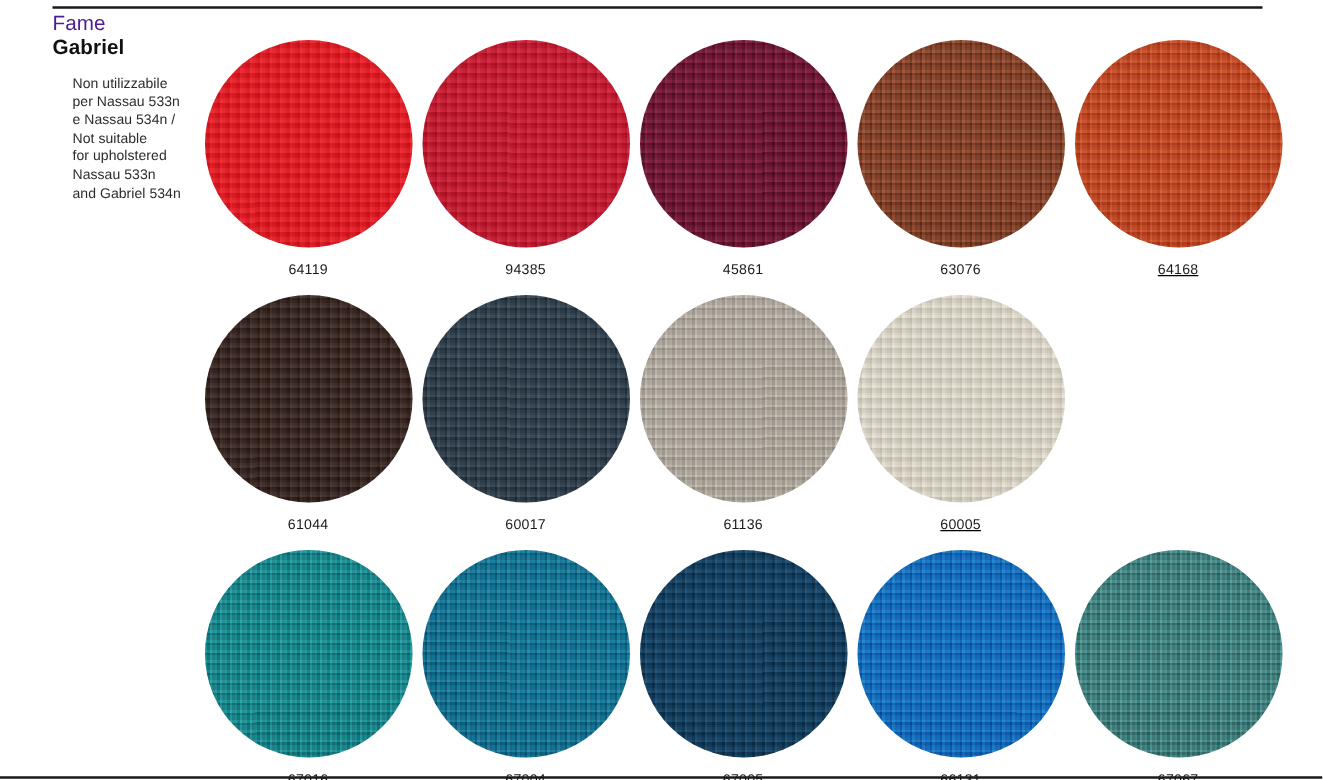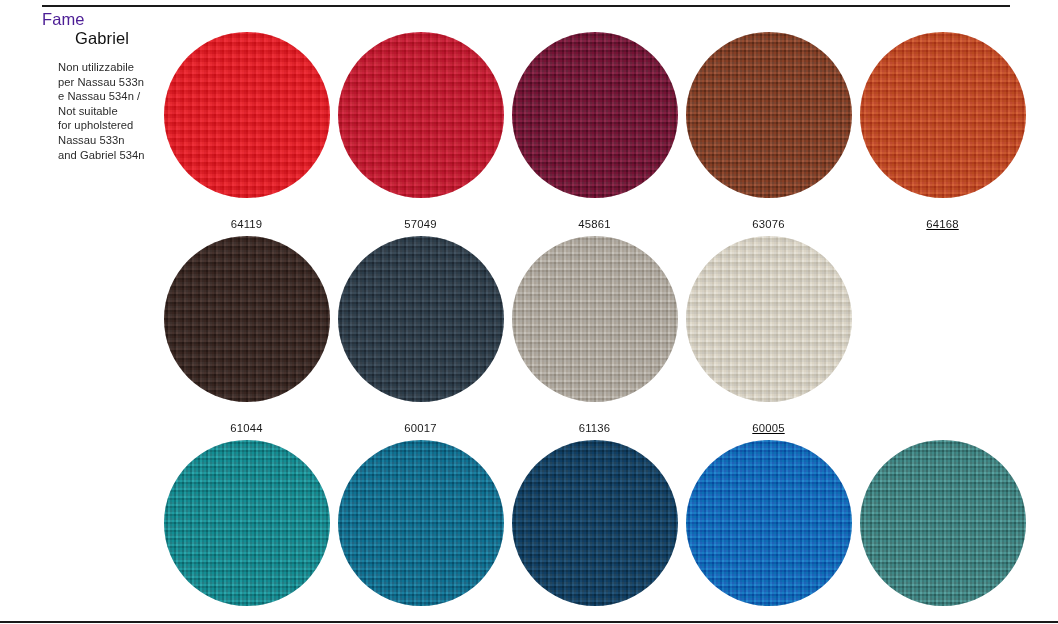--- a/index.html
+++ b/index.html
@@ -45,24 +45,23 @@
   .brand-line1 {
     font-size: 16.5px;
     line-height: 19px;
     font-weight: 400;
     color: #4c1d95;
     letter-spacing: 0.1px;
   }
   .brand-line2 {
     font-size: 16.5px;
     line-height: 19px;
-    font-weight: 400;
+    font-weight: 700;
     color: #111111;
     letter-spacing: 0.1px;
-    text-align: center;
   }
   .note {
     margin-top: 12px;
     font-size: 11.2px;
     line-height: 14.6px;
     color: #2b2b2b;
     letter-spacing: 0.05px;
   }
   .note div { white-space: nowrap; padding-left: 16px; }
 
@@ -76,21 +75,20 @@
   .row {
     display: flex;
     height: 204px;
   }
   .cell {
     width: 169px;
     margin-right: 5px;
     display: flex;
     flex-direction: column;
     align-items: center;
-    gap: 8px;
   }
   .cell:last-child { margin-right: 0; text-decoration: underline; }
 
   .swatch-wrap {
     width: 166px;
     height: 166px;
     position: relative;
   }
   .swatch {
     width: 166px;
@@ -172,21 +170,21 @@
       <div class="cell">
         <div class="swatch-wrap">
           <div class="swatch" style="background-color: rgb(232, 22, 31);"></div>
         </div>
         <div class="code">64119</div>
       </div>
       <div class="cell">
         <div class="swatch-wrap">
           <div class="swatch" style="background-color: rgb(197, 20, 42);"></div>
         </div>
-        <div class="code">57049</div>
+        <div class="code">94385</div>
       </div>
       <div class="cell">
         <div class="swatch-wrap">
           <div class="swatch" style="background-color: rgb(109, 16, 48);"></div>
         </div>
         <div class="code">45861</div>
       </div>
       <div class="cell">
         <div class="swatch-wrap">
           <div class="swatch" style="background-color: rgb(125, 58, 33);"></div>

